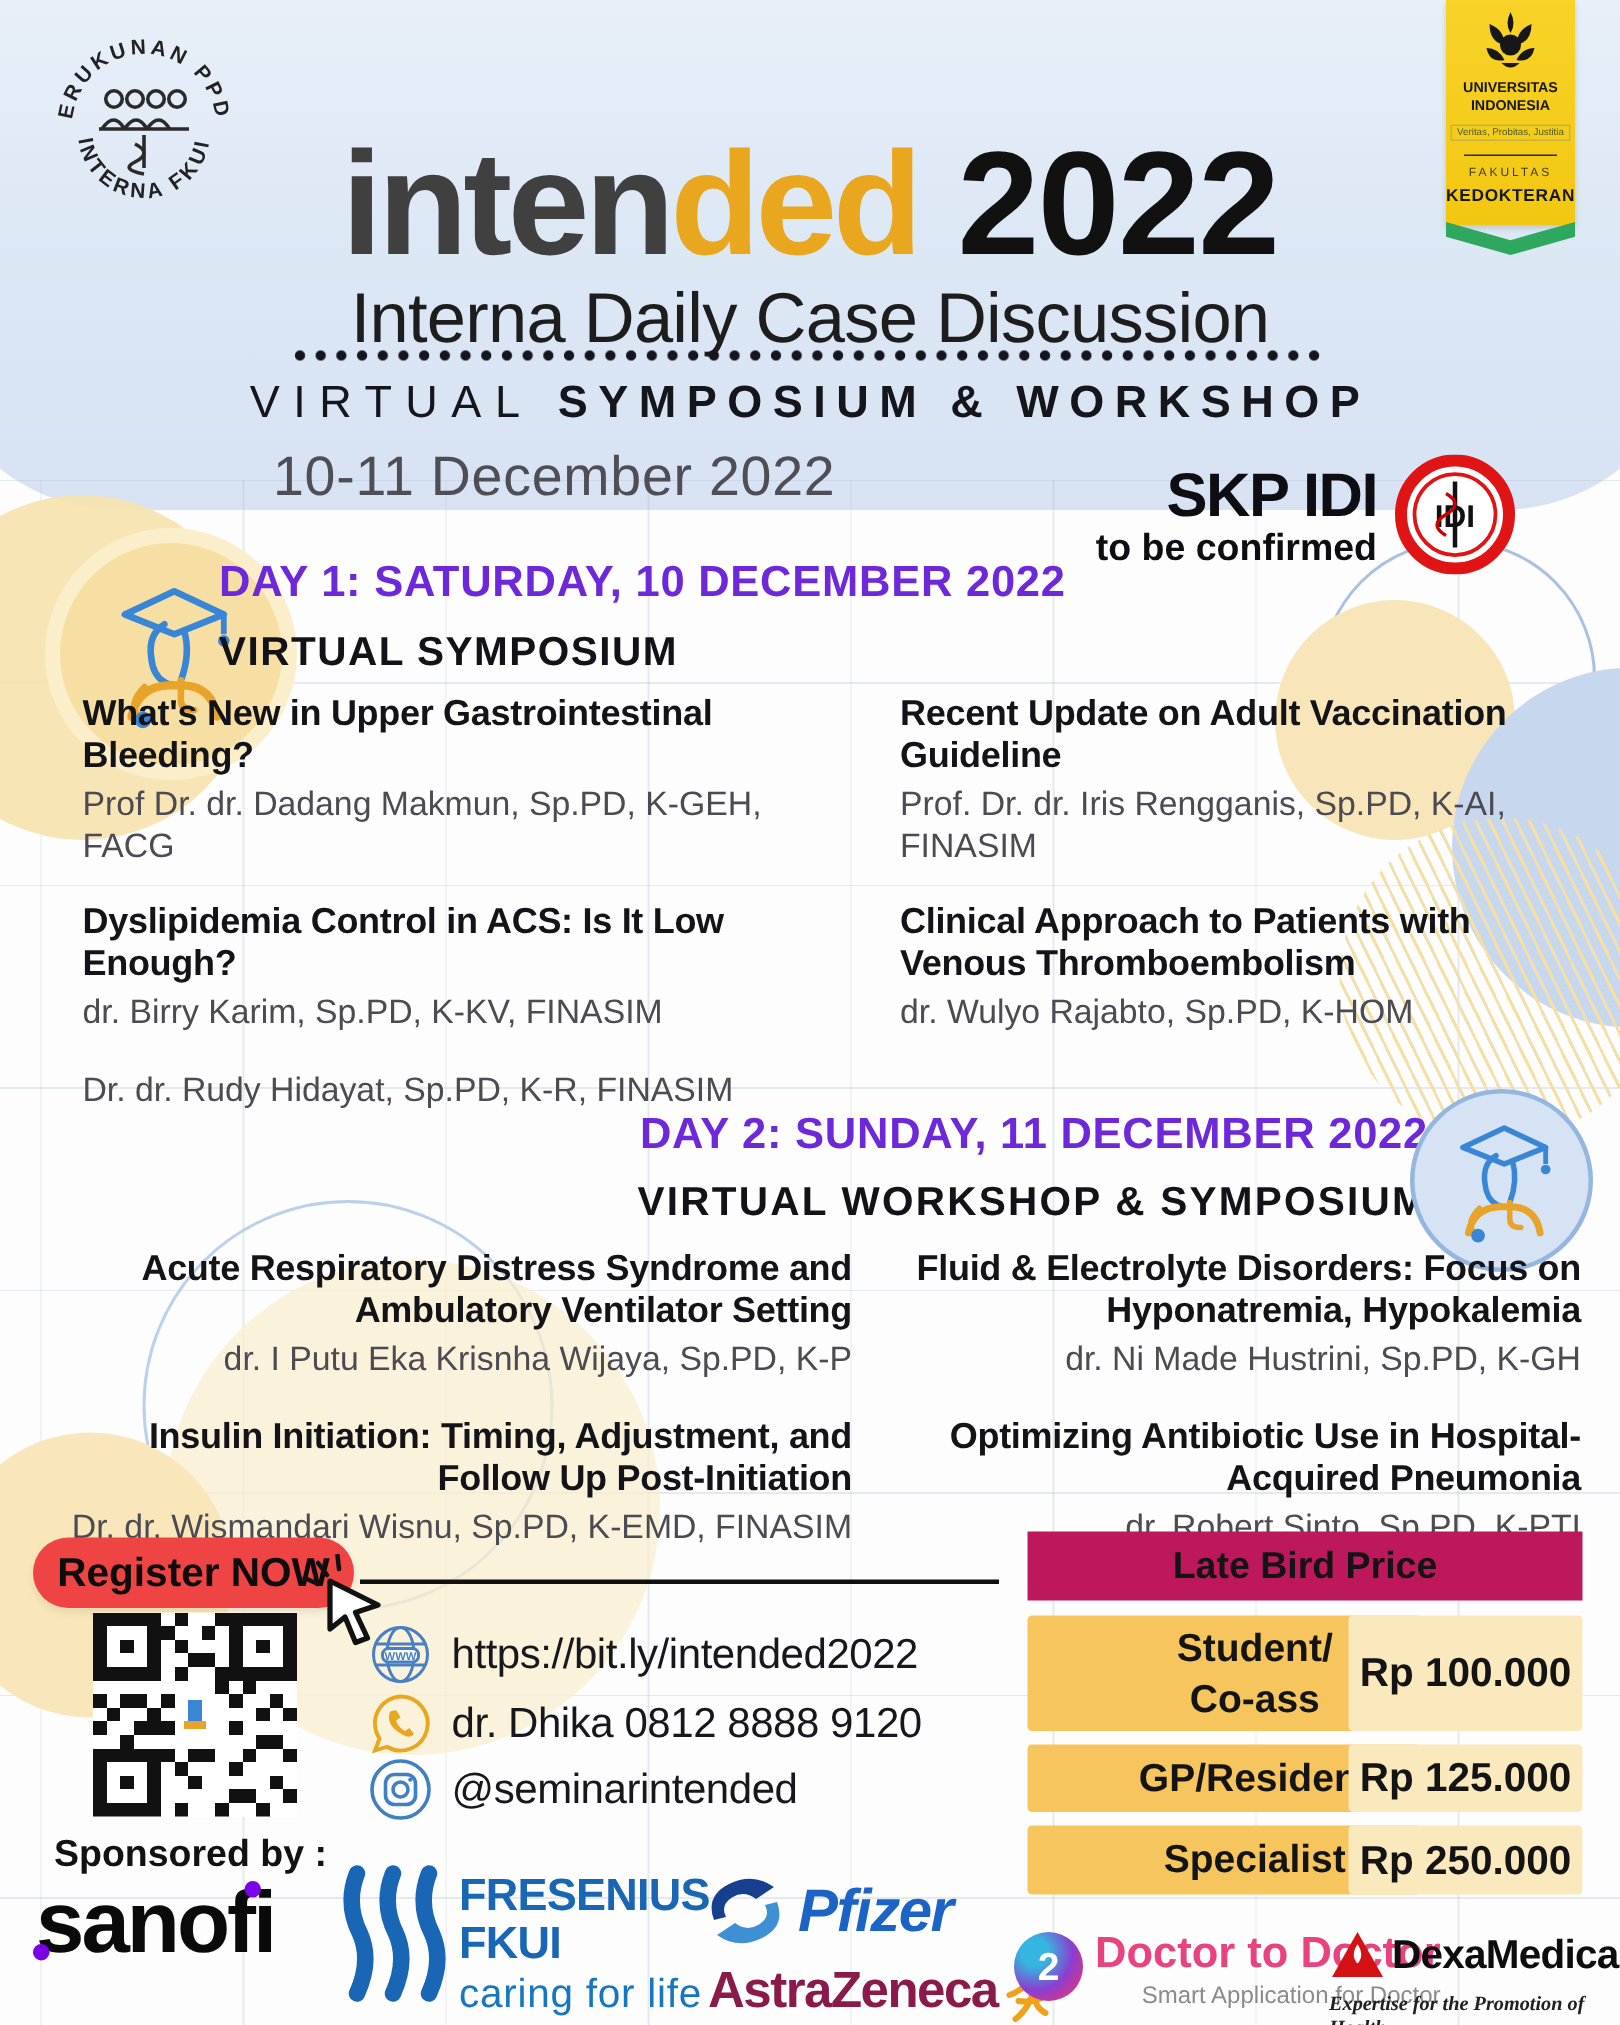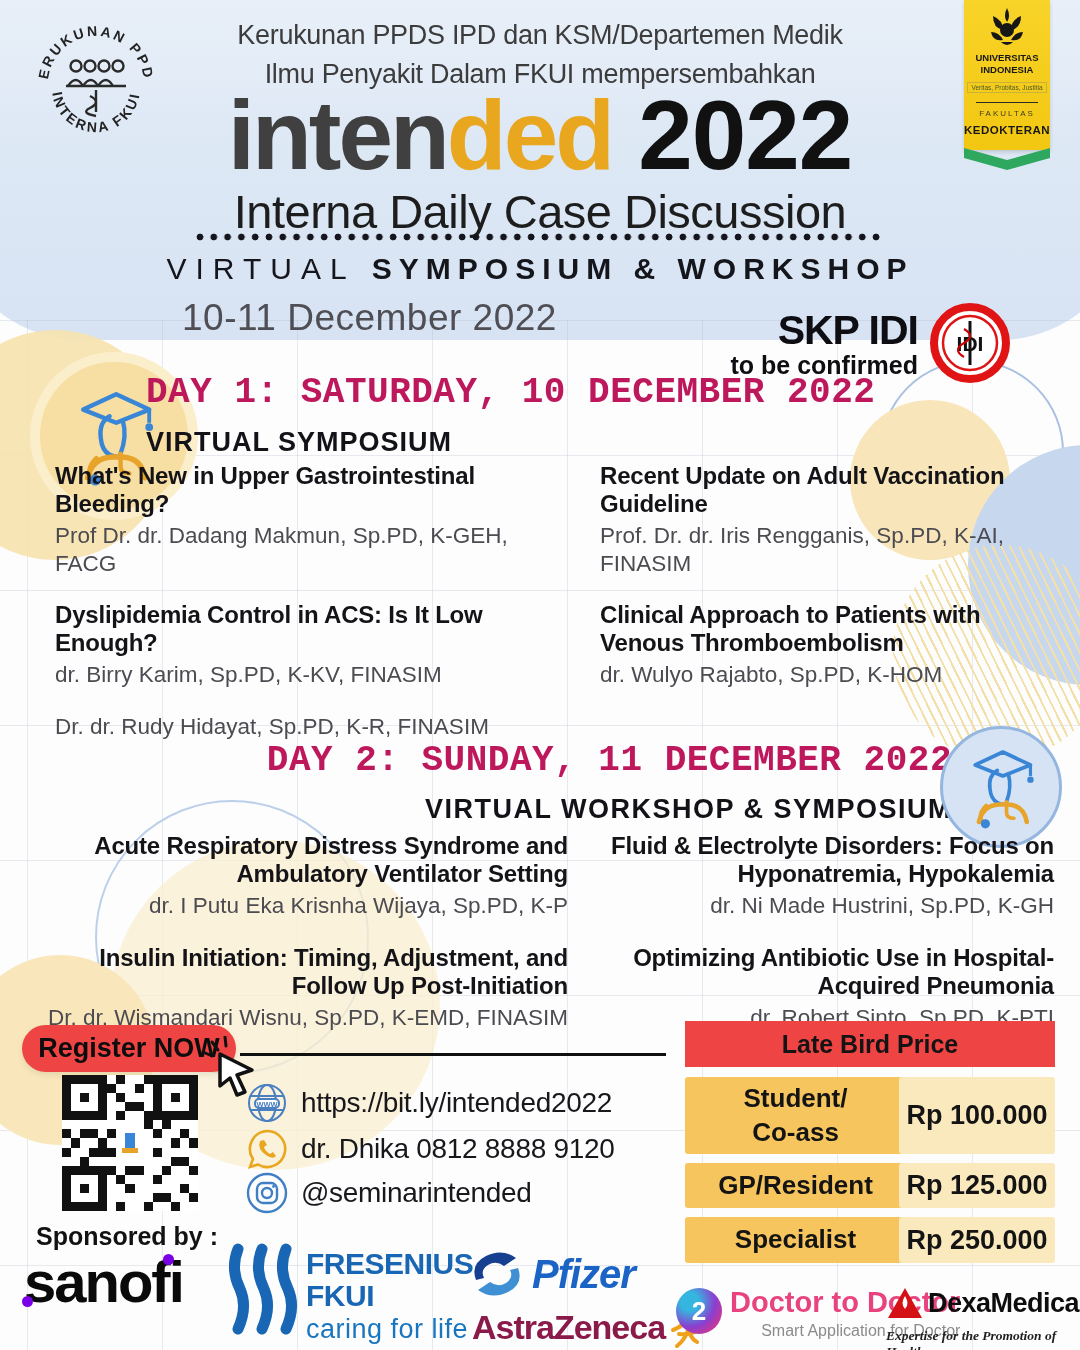--- a/index.html
+++ b/index.html
@@ -62,21 +62,21 @@
   
   .skp{right:162px;top:310px;text-align:right;line-height:1;}
   .skp .l1{font-size:41px;font-weight:800;color:#0d0d12;letter-spacing:-1px;}
   .skp .l2{font-size:25px;font-weight:700;color:#0d0d12;margin-top:2px;}
   .idi-badge{right:70px;top:303px;width:80px;height:80px;}
 
   
   .day1-icon{left:30px;top:352px;width:168px;height:168px;border-radius:50%;
              background:#f7dfa4;border:10px solid #fbeecb;box-sizing:border-box;}
   .day1-icon svg,.day2-icon svg{position:absolute;left:50%;top:50%;transform:translate(-50%,-50%);}
-  .day-head{font-size:36px;font-weight:800;color:#be185d;letter-spacing:.5px;font-family:Liberation Mono, monospace;}
+  .day-head{font-size:29px;font-weight:800;color:#6d28d9;letter-spacing:.5px;}
   .day-sub{font-size:27px;font-weight:800;color:#121218;letter-spacing:1px;margin-top:14px;}
   .d1-head{left:146px;top:372px;}
   .d2-head{right:128px;top:740px;text-align:right;}
   .d2-head .day-sub{margin-top:13px;letter-spacing:1.5px;}
   .day2-icon{right:18px;top:726px;width:122px;height:122px;border-radius:50%;
              background:#d5e3f4;border:3px solid #94b6df;box-sizing:border-box;}
 
   .talks{line-height:1.2;}
   .talk{margin-bottom:24px;}
   .talk-title{font-size:24px;font-weight:700;color:#141418;letter-spacing:-.2px;line-height:1.17;}
@@ -92,27 +92,27 @@
            font-size:27px;font-weight:800;color:#0d0d0d;box-shadow:0 3px 6px rgba(0,0,0,.08);}
   .reg-cursor{left:200px;top:1036px;width:64px;height:64px;z-index:3;}
   .reg-line{left:240px;top:1053px;width:426px;height:3px;background:#101010;}
   .qr{left:62px;top:1075px;width:136px;height:136px;background:#fff;}
   .contact-row{left:245px;display:flex;align-items:center;height:46px;}
   .contact-row .ic{width:44px;height:44px;flex:0 0 44px;}
   .contact-row .txt{margin-left:12px;font-size:28px;font-weight:500;color:#17171c;letter-spacing:-.3px;}
   .cr1{top:1080px;} .cr2{top:1126px;} .cr3{top:1170px;}
 
   
-  .price-head{left:685px;top:1021px;width:370px;height:46px;background:#ef4444;
+  .price-head{left:685px;top:1021px;width:370px;height:46px;background:#be185d;
               display:flex;align-items:center;justify-content:center;
               font-size:25px;font-weight:800;color:#141414;text-align:center;}
   .pcell{position:absolute;display:flex;align-items:center;justify-content:center;
          font-weight:600;color:#141414;border-radius:3px;}
   .plabel{left:685px;width:221px;background:#f7c55d;font-size:26px;white-space:pre-line;
-          text-align:center;line-height:1.3;}
+          text-align:center;line-height:1.3;padding-left:41px;}
   .pvalue{left:899px;width:156px;background:#fbe9be;font-size:27px;}
   .pr1{top:1077px;height:77px;} .pr2{top:1163px;height:45px;} .pr3{top:1217px;height:46px;}
 
   
   .sponsored{left:36px;top:1222px;font-size:25px;font-weight:600;color:#121212;}
   .sanofi{left:24px;top:1248px;font-size:58px;font-weight:700;letter-spacing:-2px;color:#0a0a0a;}
   .sanofi .pdot{position:absolute;width:11px;height:11px;border-radius:50%;background:#7a00e6;}
   .sanofi .pdot.d1{left:-2px;bottom:8px;}
   .sanofi .pdot.d2{right:9px;top:6px;}
   .fk-bars{left:226px;top:1243px;width:72px;height:92px;}
@@ -171,24 +171,20 @@
         <circle cx="78" cy="52" r="5.5"></circle>
           <circle cx="92" cy="52" r="5.5"></circle>
         <path d="M42,72 q8,-12 15,0 M57,72 q8,-12 15,0 M72,72 q8,-12 15,0"></path>
         <line x1="40" y1="72" x2="100" y2="72"></line>
         <line x1="70" y1="76" x2="70" y2="98"></line>
         <path d="M64,82 q12,6 0,12 q-10,5 6,8"></path>
       </g>
     </svg>
   </div>
 
-  <div class="z presenter">
-    <div>Kerukunan PPDS IPD dan KSM/Departemen Medik</div>
-    <div>Ilmu Penyakit Dalam FKUI mempersembahkan</div>
-  </div>
 
   <div class="z ribbon">
     <svg width="40" height="42" viewBox="0 0 40 42" style="margin-top:6px">
       <g fill="#171717">
         <circle cx="20" cy="24" r="7"></circle>
         <path d="M20,2 q4,8 0,14 q-4,-6 0,-14z"></path>
         <path d="M6,10 q10,4 10,14 q-10,-2 -10,-14z"></path>
         <path d="M34,10 q-10,4 -10,14 q10,-2 10,-14z"></path>
         <path d="M4,26 q8,0 12,8 q-10,2 -12,-8z"></path>
         <path d="M36,26 q-8,0 -12,8 q10,2 12,-8z"></path>

